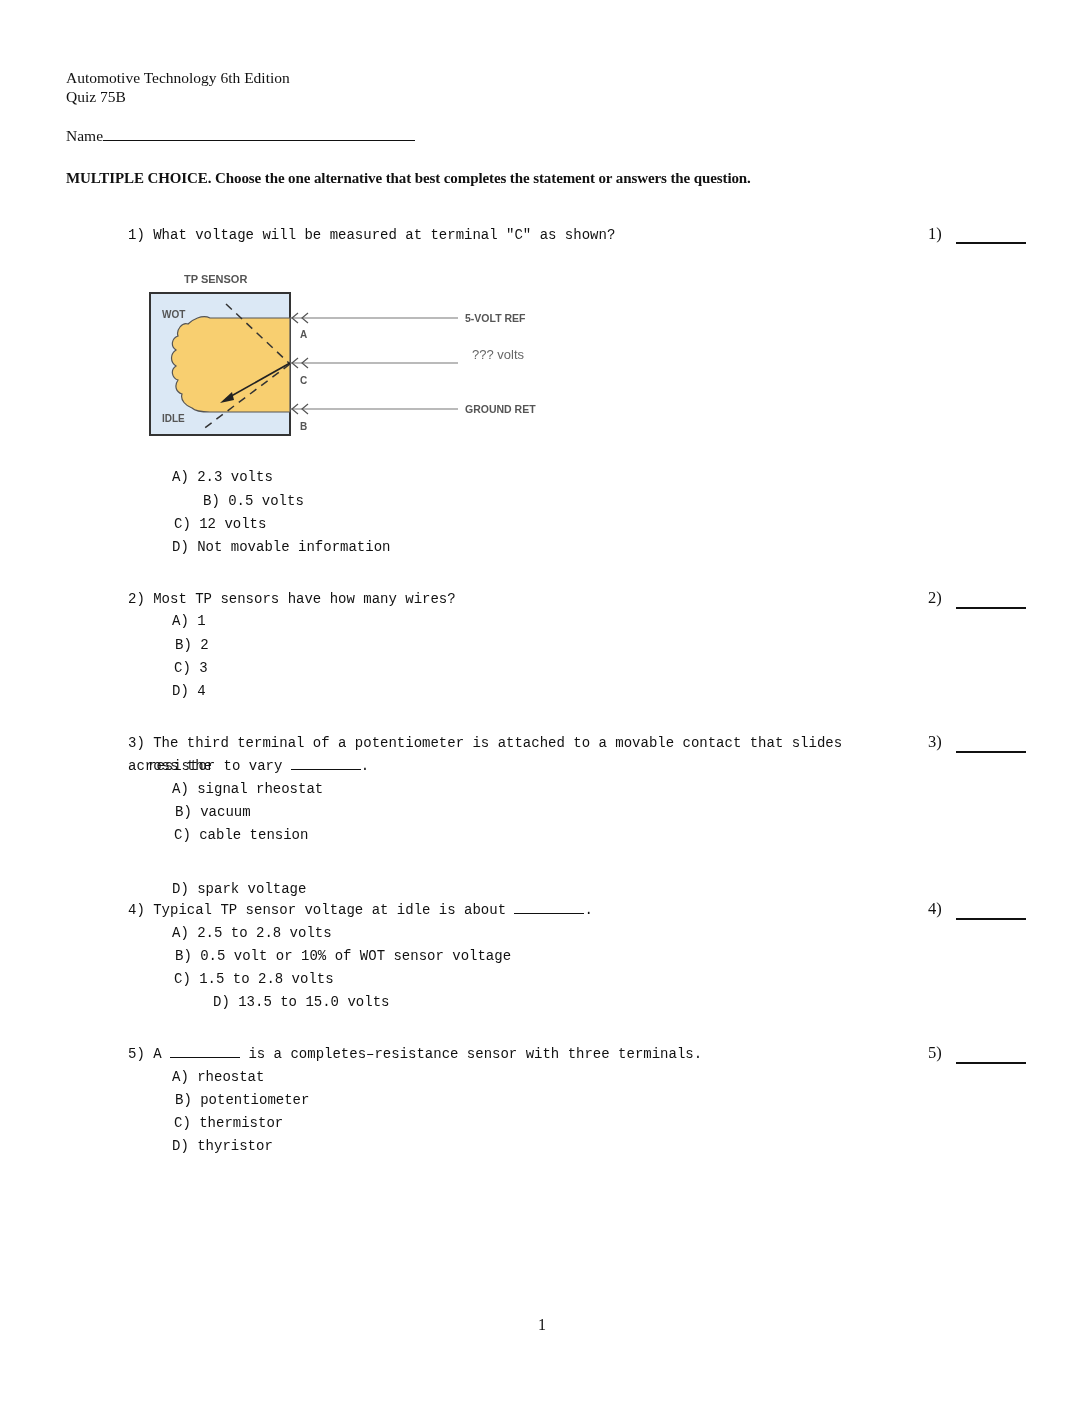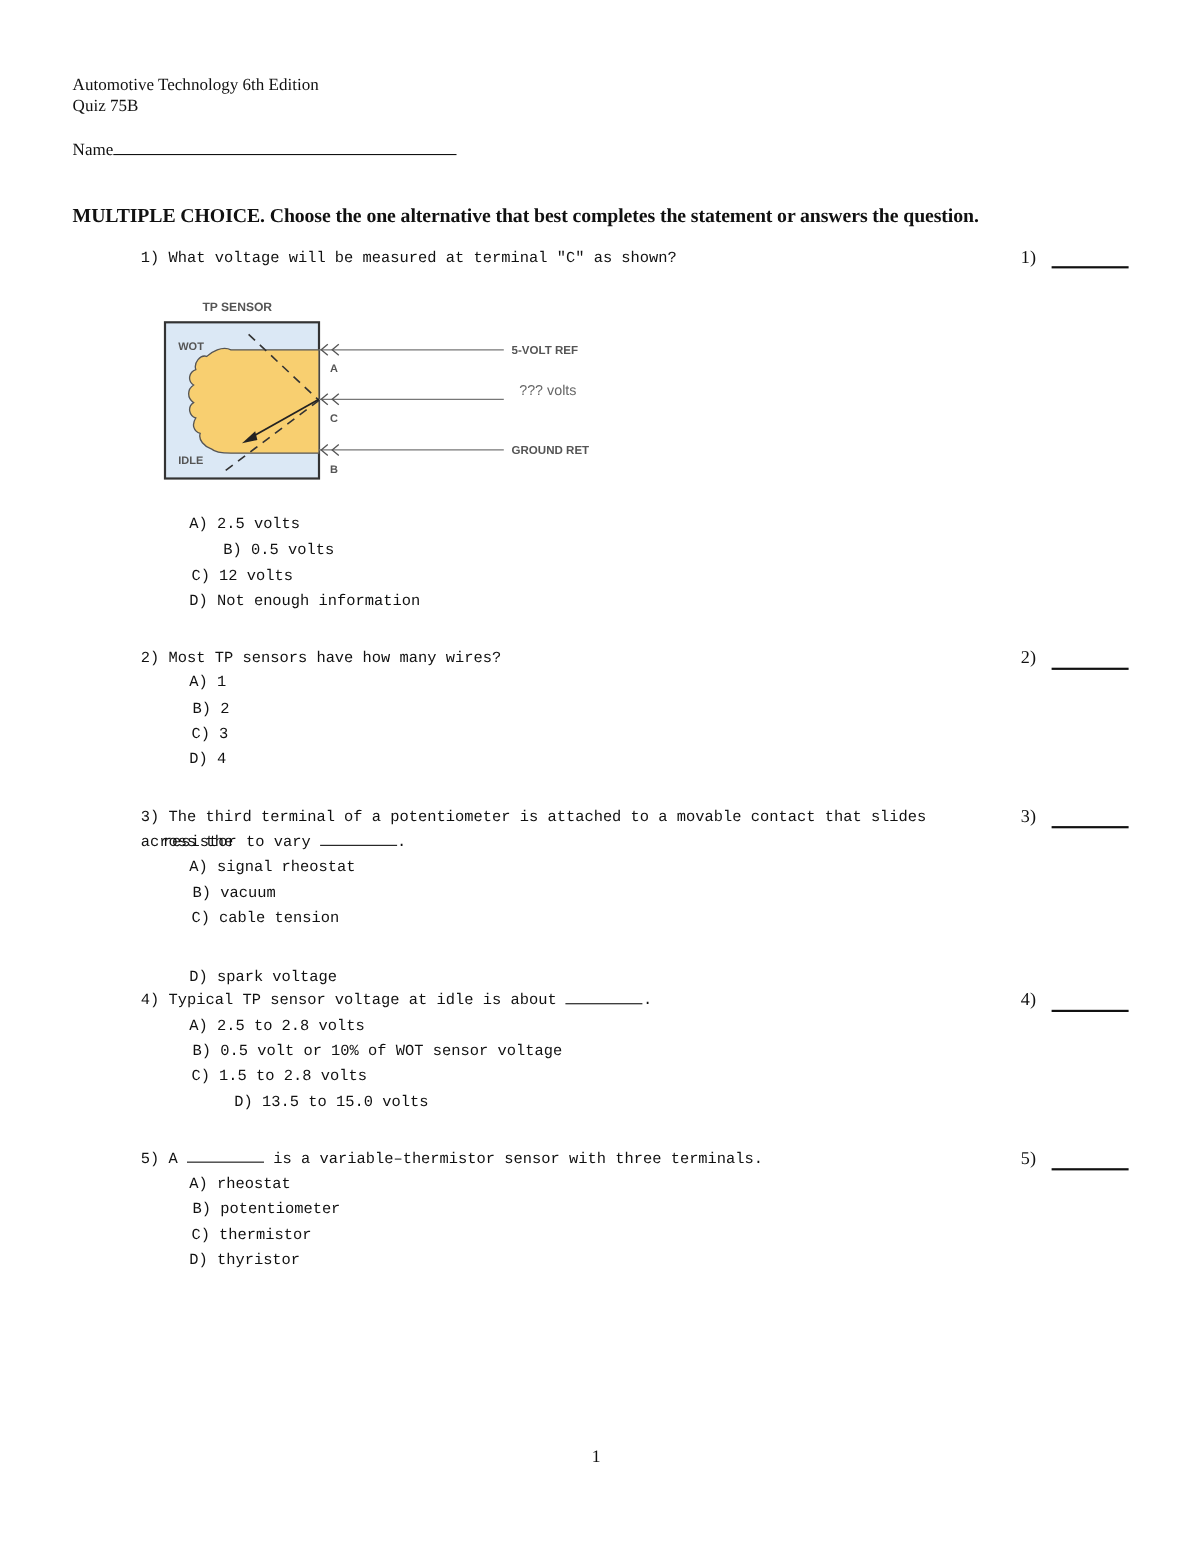--- a/index.html
+++ b/index.html
@@ -1,21 +1,21 @@
 <!DOCTYPE html>
 <html><head>
 <meta charset="utf-8">
 <style>
   html, body { margin:0; padding:0; background:#ffffff; }
   body { width:1088px; height:1408px; position:relative; overflow:hidden;
          font-family:"Liberation Serif", "DejaVu Serif", serif; color:#111; }
   .abs { position:absolute; }
   .hdr { left:66px; font-size:15.5px; line-height:19px; }
   .name-line { display:inline-block; width:312px; border-bottom:1px solid #111; height:14px; vertical-align:baseline; }
-  .instr { left:66px; top:186px; font-size:18px; font-weight:bold; letter-spacing:-0.1px; }
+  .instr { left:66px; top:170px; font-size:15px; font-weight:bold; letter-spacing:-0.1px; }
   .q { font-size:14px; line-height:23px;font-family:Liberation Mono, monospace; }
   .qtext { left:128px; width:760px; }
   .opt { left:172px; }
   .num { left:928px; font-size:16.5px; }
   .ansline { left:956px; width:70px; border-bottom:2px solid #111; height:0; }
   .blank { display:inline-block; width:70px; border-bottom:1px solid #111; height:12px; vertical-align:baseline; }
   .pagenum { left:538px; top:1316px; font-size:16px; }
   svg text { font-family:"Liberation Sans","DejaVu Sans",sans-serif; }
 </style>
 </head>
@@ -51,24 +51,24 @@
   <path d="M158,96 L152,101 L158,106 M168,96 L162,101 L168,106" fill="none" stroke="#555" stroke-width="1.2"></path>
   <path d="M158,142 L152,147 L158,152 M168,142 L162,147 L168,152" fill="none" stroke="#555" stroke-width="1.2"></path>
   <text x="160" y="76" font-size="10" font-weight="bold" fill="#555">A</text>
   <text x="160" y="122" font-size="10" font-weight="bold" fill="#555">C</text>
   <text x="160" y="168" font-size="10" font-weight="bold" fill="#555">B</text>
   <text x="325" y="60" font-size="10.5" font-weight="bold" fill="#555">5-VOLT REF</text>
   <text x="332" y="97" font-size="13" fill="#666">??? volts</text>
   <text x="325" y="151" font-size="10.5" font-weight="bold" fill="#555">GROUND RET</text>
 </svg>
 
-<div class="abs q opt" style="top:466px;">A) 2.5 volts</div>
+<div class="abs q opt" style="top:466px;">A) 2.3 volts</div>
 <div class="abs q opt" style="top:490px; left:175px;margin-left:28px;">B) 0.5 volts</div>
 <div class="abs q opt" style="top:513px; left:174px;">C) 12 volts</div>
-<div class="abs q opt" style="top:536px;">D) Not enough information</div>
+<div class="abs q opt" style="top:536px;">D) Not movable information</div>
 
 <div class="abs q qtext" style="top:588px;">2) Most TP sensors have how many wires?</div>
 <div class="abs num" style="top:588px;">2)</div>
 <div class="abs ansline" style="top:607px;"></div>
 <div class="abs q opt" style="top:610px;">A) 1</div>
 <div class="abs q opt" style="top:634px; left:175px;">B) 2</div>
 <div class="abs q opt" style="top:657px; left:174px;">C) 3</div>
 <div class="abs q opt" style="top:680px;">D) 4</div>
 
 <div class="abs q qtext" style="top:732px;">3) The third terminal of a potentiometer is attached to a movable contact that slides across the</div>
@@ -86,21 +86,21 @@
   <span>4) Typical TP sensor voltage at idle is about </span><span class="blank"></span><span>.</span>
 </div>
 <div class="abs num" style="top:899px;">4)</div>
 <div class="abs ansline" style="top:918px;"></div>
 <div class="abs q opt" style="top:922px;">A) 2.5 to 2.8 volts</div>
 <div class="abs q opt" style="top:945px; left:175px;">B) 0.5 volt or 10% of WOT sensor voltage</div>
 <div class="abs q opt" style="top:968px; left:174px;">C) 1.5 to 2.8 volts</div>
 <div class="abs q opt" style="top:991px;margin-left:41px;">D) 13.5 to 15.0 volts</div>
 
 <div class="abs q qtext" style="top:1043px;">
-  <span>5) A </span><span class="blank"></span><span> is a variable–thermistor sensor with three terminals.</span>
+  <span>5) A </span><span class="blank"></span><span> is a completes–resistance sensor with three terminals.</span>
 </div>
 <div class="abs num" style="top:1043px;">5)</div>
 <div class="abs ansline" style="top:1062px;"></div>
 <div class="abs q opt" style="top:1066px;">A) rheostat</div>
 <div class="abs q opt" style="top:1089px; left:175px;">B) potentiometer</div>
 <div class="abs q opt" style="top:1112px; left:174px;">C) thermistor</div>
 <div class="abs q opt" style="top:1135px;">D) thyristor</div>
 
 <div class="abs pagenum">1</div>
 

